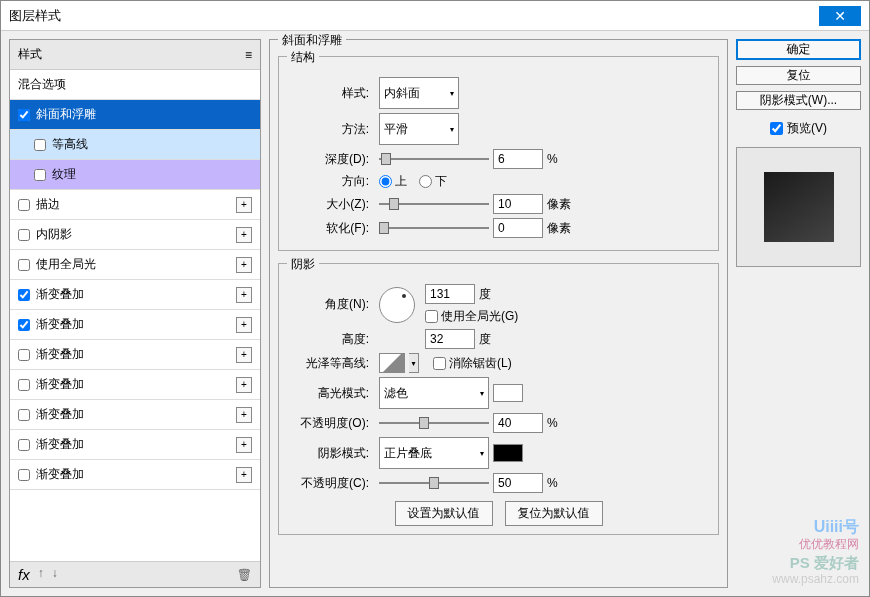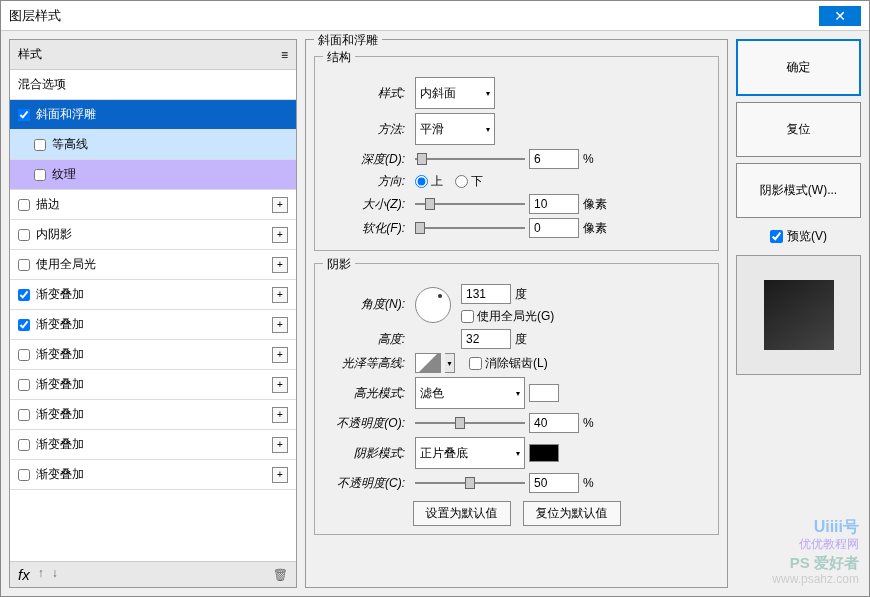--- a/index.html
+++ b/index.html
@@ -2,68 +2,68 @@
 <html><head>
 <meta charset="utf-8">
 <style>
 * { box-sizing: border-box; margin: 0; padding: 0; font-family: "Microsoft YaHei", SimSun, sans-serif; font-size: 12px; }
 body { background: #f0f0f0; }
 .dialog { width: 870px; height: 597px; background: #f0f0f0; border: 1px solid #888; position: relative; }
 .titlebar { background: #fff; height: 30px; display: flex; align-items: center; padding: 0 8px; border-bottom: 1px solid #ccc; justify-content: space-between; }
 .titlebar span { font-size: 13px; }
 .close-btn { width: 42px; height: 20px; background: #0078d7; color: #fff; display: flex; align-items: center; justify-content: center; cursor: pointer; font-size: 14px; }
 .content { display: flex; padding: 8px; gap: 8px; height: calc(100% - 30px); }
-.left-panel { width: 288px; border: 1px solid #999; background: #fff; display: flex; flex-direction: column; }
+.left-panel { width: 252px; border: 1px solid #999; background: #fff; display: flex; flex-direction: column; }
 .style-list { flex: 1; overflow-y: auto; }
 .style-header { background: #e8e8e8; padding: 6px 8px; border-bottom: 1px solid #ccc; display: flex; justify-content: space-between; align-items: center; }
 .style-item { padding: 6px 8px; border-bottom: 1px solid #ddd; display: flex; align-items: center; gap: 6px; justify-content: space-between; }
 .style-item.selected { background: #0a64c8; color: #fff; }
 .style-item.sub { padding-left: 24px; background: #cbe5ff; }
 .style-item.sub.light { background: #c4b5fd; }
 .style-item input[type=checkbox] { width: 12px; height: 12px; }
 .style-item-left { display: flex; align-items: center; gap: 6px; }
 .add-btn { width: 16px; height: 16px; border: 1px solid #888; display: flex; align-items: center; justify-content: center; font-size: 10px; cursor: pointer; background: #f8f8f8; color: #000; }
 .left-footer { border-top: 1px solid #ccc; padding: 4px 8px; display: flex; justify-content: space-between; align-items: center; background: #e8e8e8; }
 .fx-label { font-style: italic; font-size: 15px; }
 .footer-icons { display: flex; gap: 8px; }
 .footer-icon { cursor: pointer; color: #666; }
 .trash-icon { cursor: pointer; color: #666; }
 
 .center-panel { flex: 1; display: flex; flex-direction: column; gap: 8px; }
 .group-box { border: 1px solid #999; padding: 12px 8px 8px; position: relative; }
 .group-title { position: absolute; top: -8px; left: 8px; background: #f0f0f0; padding: 0 4px; font-size: 12px; }
 .inner-group { border: 1px solid #aaa; padding: 16px 8px 8px; position: relative; margin-top: 4px; }
 .row { display: flex; align-items: center; margin: 4px 0; gap: 4px; }
-.row-label { width: 88px; text-align: right; padding-right: 6px; font-style: italic; }
+.row-label { width: 88px; text-align: right; padding-right: 6px; }
 .select-box { border: 1px solid #888; background: #fff; padding: 2px 4px; min-width: 80px; display: flex; justify-content: space-between; align-items: center; height: 32px; }
 .select-arrow { font-size: 8px; }
 .slider-track { width: 110px; height: 16px; position: relative; display: flex; align-items: center; }
 .slider-line { width: 100%; height: 2px; background: #888; }
 .slider-thumb { position: absolute; width: 10px; height: 12px; background: #ccc; border: 1px solid #666; top: 2px; }
 .num-input { width: 50px; height: 20px; border: 1px solid #888; background: #fff; padding: 0 4px; text-align: left; }
 .radio-group { display: flex; gap: 12px; align-items: center; }
 .radio-opt { display: flex; align-items: center; gap: 3px; }
 .angle-widget { width: 36px; height: 36px; border: 1px solid #888; border-radius: 50%; background: #fff; position: relative; }
 .angle-dot { width: 4px; height: 4px; background: #333; border-radius: 50%; position: absolute; top: 6px; left: 22px; }
 .contour-swatch { width: 26px; height: 20px; border: 1px solid #888; background: linear-gradient(135deg, #fff 48%, #888 52%); }
 .swatch-drop { width: 10px; height: 20px; border: 1px solid #888; border-left: none; display: flex; align-items: center; justify-content: center; font-size: 8px; background: #e8e8e8; }
 .color-swatch { width: 30px; height: 18px; border: 1px solid #888; }
 .btn { border: 1px solid #888; background: #f8f8f8; padding: 3px 12px; cursor: pointer; }
 .btn-row { display: flex; gap: 12px; justify-content: center; margin-top: 8px; }
 
 .right-panel { width: 125px; display: flex; flex-direction: column; gap: 6px; }
-.right-btn { border: 1px solid #888; background: #f8f8f8; padding: 18px 6px; cursor: pointer; text-align: center; }
+.right-btn { border: 1px solid #888; background: #f8f8f8; padding: 0 6px; cursor: pointer; text-align: center; }
 .right-btn.primary { border: 2px solid #0078d7; }
 .preview-check { display: flex; gap: 4px; align-items: center; justify-content: center; padding: 4px; }
 .preview-box { border: 1px solid #999; background: #e8e8e8; height: 120px; display: flex; align-items: center; justify-content: center; }
 .preview-swatch { width: 70px; height: 70px; background: linear-gradient(145deg, #1a1a1a, #444); }
 
 .watermark { position: absolute; right: 10px; bottom: 8px; text-align: right; opacity: 0.5; font-size: 11px; line-height: 1.3; }
 .watermark .w1 { color: #3399ff; font-size: 16px; font-weight: bold; }
-.watermark .w2 { color: #8b5cf6; }
+.watermark .w2 { color: #be185d; }
 .watermark .w3 { color: #6a9; font-size: 15px; font-weight: bold; }
 .watermark .w4 { color: #aaa; }
 </style>
 </head>
 <body>
 
 <div class="dialog">
   <div class="titlebar">
     <span>图层样式</span>
     <div class="close-btn">✕</div>

